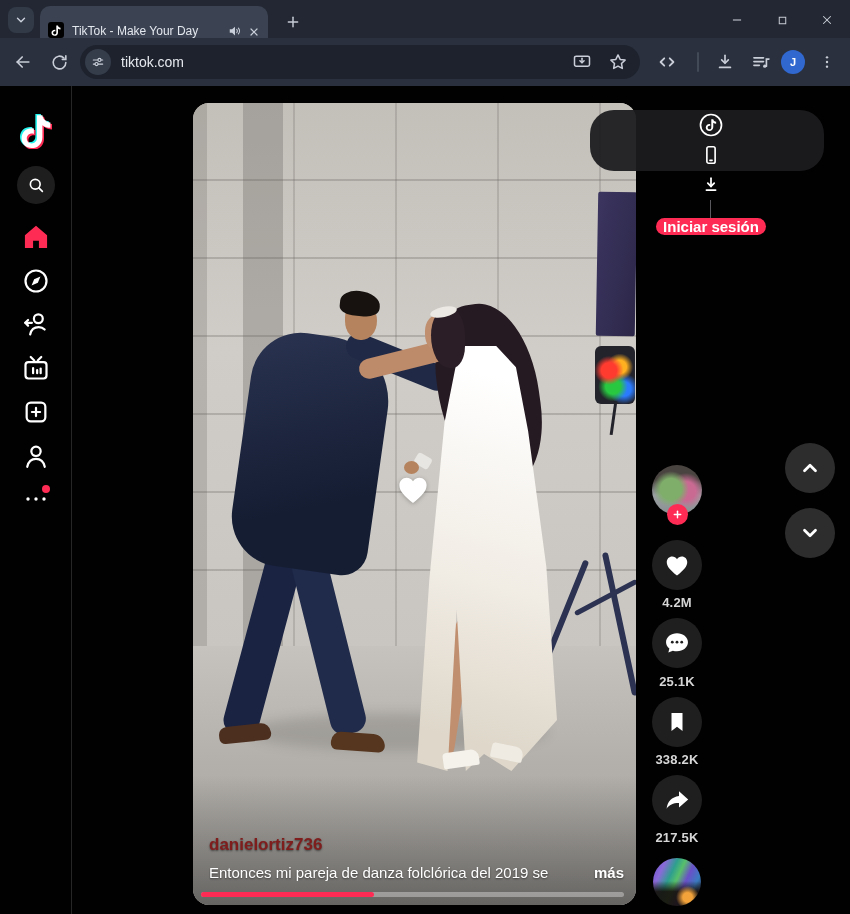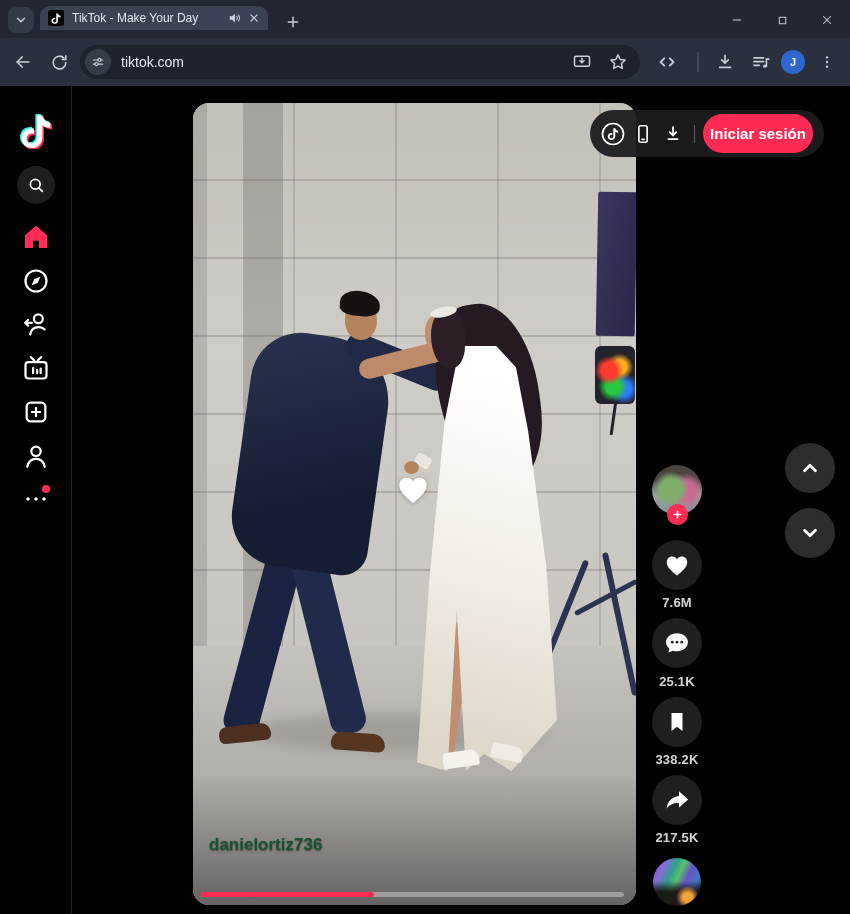--- a/index.html
+++ b/index.html
@@ -2,21 +2,21 @@
 <html><head>
 <meta charset="utf-8">
 <style>
   * { margin:0; padding:0; box-sizing:border-box; }
   html,body { width:850px; height:914px; background:#000; font-family:"Liberation Sans",sans-serif; overflow:hidden; }
   .stage { position:relative; width:850px; height:914px; background:#000; }
 
   
   .tabstrip { position:absolute; left:0; top:0; width:850px; height:38px; background:#222733; }
   .tab-search-btn { position:absolute; left:8px; top:7px; width:26px; height:26px; border-radius:8px; background:#323947; display:flex; align-items:center; justify-content:center; }
-  .tab { position:absolute; left:40px; top:6px; width:228px; height:24px; background:#3b4251; border-radius:10px 10px 0 0; display:flex; align-items:center; padding:0 8px; }
+  .tab { position:absolute; left:40px; top:6px; width:228px; height:32px; background:#3b4251; border-radius:10px 10px 0 0; display:flex; align-items:flex-end; padding:0 8px; }
   .favicon { width:16px; height:16px; border-radius:3px; background:#000; display:flex; align-items:center; justify-content:center; flex:none; }
   .tab-title { margin-left:8px; flex:1; font-size:12px; color:#e3e7ee; white-space:nowrap; overflow:hidden; }
   .tab-ico { flex:none; display:flex; align-items:center; justify-content:center; margin-left:6px; }
   .newtab-btn { position:absolute; left:282px; top:11px; width:22px; height:22px; display:flex; align-items:center; justify-content:center; border-radius:6px; }
   .wincontrol { position:absolute; top:10px; width:28px; height:20px; display:flex; align-items:center; justify-content:center; }
 
   .toolbar { position:absolute; left:0; top:38px; width:850px; height:48px; background:#2a303d; }
   .tb-btn { position:absolute; top:12px; width:24px; height:24px; display:flex; align-items:center; justify-content:center; }
   .omnibox { position:absolute; left:80px; top:7px; width:560px; height:34px; border-radius:17px; background:#1d222d; display:flex; align-items:center; padding:0 12px 0 5px; }
   .site-btn { width:26px; height:26px; border-radius:50%; background:#353c4a; display:flex; align-items:center; justify-content:center; flex:none; }
@@ -77,29 +77,29 @@
   .bride-arm { position:absolute; left:165px; top:247px; width:92px; height:20px; background:#bd8a6a; border-radius:10px; transform:rotate(-14deg); }
   .bride-leg { position:absolute; left:253px; top:515px; width:18px; height:138px; background:#c08f6f; border-radius:8px; transform:rotate(9deg); }
   .bride-dress { position:absolute; left:212px; top:243px; width:152px; height:425px;
     background:linear-gradient(195deg,#ffffff 10%, #f1ece4 55%, #ded7ca 90%);
     clip-path:polygon(36% 0%,60% 0%,73% 5%,81% 20%,93% 52%,100% 88%,70% 100%,52% 96%,40% 100%,34% 62%,28% 100%,8% 98%,16% 55%,26% 18%); }
   .bride-heel1 { position:absolute; left:250px; top:648px; width:36px; height:16px; background:#f5f2ec; border-radius:4px 8px 2px 2px; transform:rotate(-8deg); }
   .bride-heel2 { position:absolute; left:298px; top:642px; width:32px; height:15px; background:#efebe3; border-radius:4px 8px 2px 2px; transform:rotate(12deg); }
   .heart-overlay { position:absolute; left:203px; top:370px; filter:drop-shadow(0 1px 2px rgba(0,0,0,.25)); }
 
   .caption-scrim { position:absolute; left:0; bottom:0; width:443px; height:130px; background:linear-gradient(180deg, rgba(0,0,0,0) 0%, rgba(0,0,0,.38) 100%); }
-  .v-username { position:absolute; left:16px; bottom:50px; font-size:17px; font-weight:bold; color:#14532d; text-shadow:0 1px 2px rgba(0,0,0,.5); }
+  .v-username { position:absolute; left:16px; bottom:50px; font-size:17px; font-weight:bold; color:#7f1d1d; text-shadow:0 1px 2px rgba(0,0,0,.5); }
   .v-caption-row { position:absolute; left:16px; right:12px; bottom:24px; display:flex; align-items:baseline; color:#fff; text-shadow:0 1px 2px rgba(0,0,0,.5); }
   .v-caption { font-size:15px; white-space:nowrap; overflow:hidden; flex:1; }
   .v-more { font-size:15px; font-weight:bold; margin-left:10px; flex:none; }
   .v-progress { position:absolute; left:8px; right:12px; bottom:8px; height:5px; border-radius:3px; background:rgba(255,255,255,.34); }
   .v-progress-fill { height:5px; border-radius:3px; background:#fe2c55; width:41%; }
 
   
-  .top-overlay { position:absolute; left:590px; top:24px; width:234px; height:47px; border-radius:24px; background:rgba(28,28,31,.94); display:flex; align-items:center; padding-left:8px; }
+  .top-overlay { position:absolute; left:590px; top:24px; width:234px; height:61px; border-radius:24px; background:rgba(28,28,31,.94); display:flex; align-items:center; padding-left:8px;flex-direction:column; }
   .ov-btn { width:30px; height:30px; display:flex; align-items:center; justify-content:center; flex:none; }
   .ov-sep { width:1px; height:18px; background:#5a5a5e; margin:0 8px 0 6px; flex:none; }
   .login-btn { width:110px; height:39px; border-radius:20px; background:#fe2c55; border:none; color:#fff; font-family:"Liberation Sans",sans-serif; font-size:15px; font-weight:bold; display:flex; align-items:center; justify-content:center; }
 
   
   .rail-item { position:absolute; left:652px; width:50px; }
   .rail-circle { width:50px; height:50px; border-radius:50%; background:#1f1f1f; display:flex; align-items:center; justify-content:center; }
   .rail-count { position:absolute; left:652px; width:50px; text-align:center; font-size:13px; font-weight:bold; color:#d6d6d6; letter-spacing:.2px; }
   .rail-avatar { width:50px; height:50px; border-radius:50%; overflow:hidden; background:
       radial-gradient(circle at 38% 48%, #7fae6a 0 26%, transparent 44%),
@@ -341,20 +341,24 @@
       <div class="man-hand"></div>
 
       <div class="heart-overlay">
         <svg width="34" height="32" viewBox="0 0 32 30">
             <path fill="#ffffff" d="M16 28.2C7.6 21.4 3.2 16.8 3.2 11.5 3.2 7.4 6.2 4.4 10 4.4c2.4 0 4.7 1.3 6 3.3 1.3-2 3.6-3.3 6-3.3 3.8 0 6.8 3 6.8 7.1 0 5.3-4.4 9.9-12.8 16.7z"></path>
           </svg>
       </div>
 
       <div class="caption-scrim"></div>
       <div class="v-username">danielortiz736</div>
+      <div class="v-caption-row">
+        <span class="v-caption">Entonces mi pareja de danza folclórica del 2019 se</span>
+        <span class="v-more">más</span>
+      </div>
       <div class="v-progress">
         <div class="v-progress-fill" style="width: 41%;"></div>
       </div>
     </div>
 
     <div class="top-overlay">
       <span class="ov-btn">
         <svg width="26" height="26" viewBox="0 0 26 26">
             <circle cx="13" cy="13" r="10.5" fill="none" stroke="#ffffff" stroke-width="1.7"></circle>
             <g transform="translate(7.2,6.6) scale(0.48)">
@@ -389,21 +393,21 @@
         </svg>
     </div>
 
     <div class="rail-item" style="top:454px">
       <div class="rail-circle">
           <svg width="26" height="24" viewBox="0 0 32 30">
             <path fill="#ffffff" d="M16 28.2C7.6 21.4 3.2 16.8 3.2 11.5 3.2 7.4 6.2 4.4 10 4.4c2.4 0 4.7 1.3 6 3.3 1.3-2 3.6-3.3 6-3.3 3.8 0 6.8 3 6.8 7.1 0 5.3-4.4 9.9-12.8 16.7z"></path>
           </svg>
         </div>
     </div>
-    <div class="rail-count" style="top:509px">7.6M</div>
+    <div class="rail-count" style="top:509px">4.2M</div>
 
     <div class="rail-item" style="top:532px">
       <div class="rail-circle">
           <svg width="26" height="26" viewBox="0 0 32 32">
             <path fill="#ffffff" d="M16 4C8.6 4 2.5 8.9 2.5 15c0 3.1 1.6 5.9 4.1 7.9l-1.2 4.8 5.5-2.2c1.6.5 3.3.7 5.1.7 7.4 0 13.5-4.9 13.5-11.1S23.4 4 16 4z"></path>
             <circle cx="10.2" cy="15" r="1.7" fill="#1f1f1f"></circle>
             <circle cx="16" cy="15" r="1.7" fill="#1f1f1f"></circle>
             <circle cx="21.8" cy="15" r="1.7" fill="#1f1f1f"></circle>
           </svg>
         </div>

